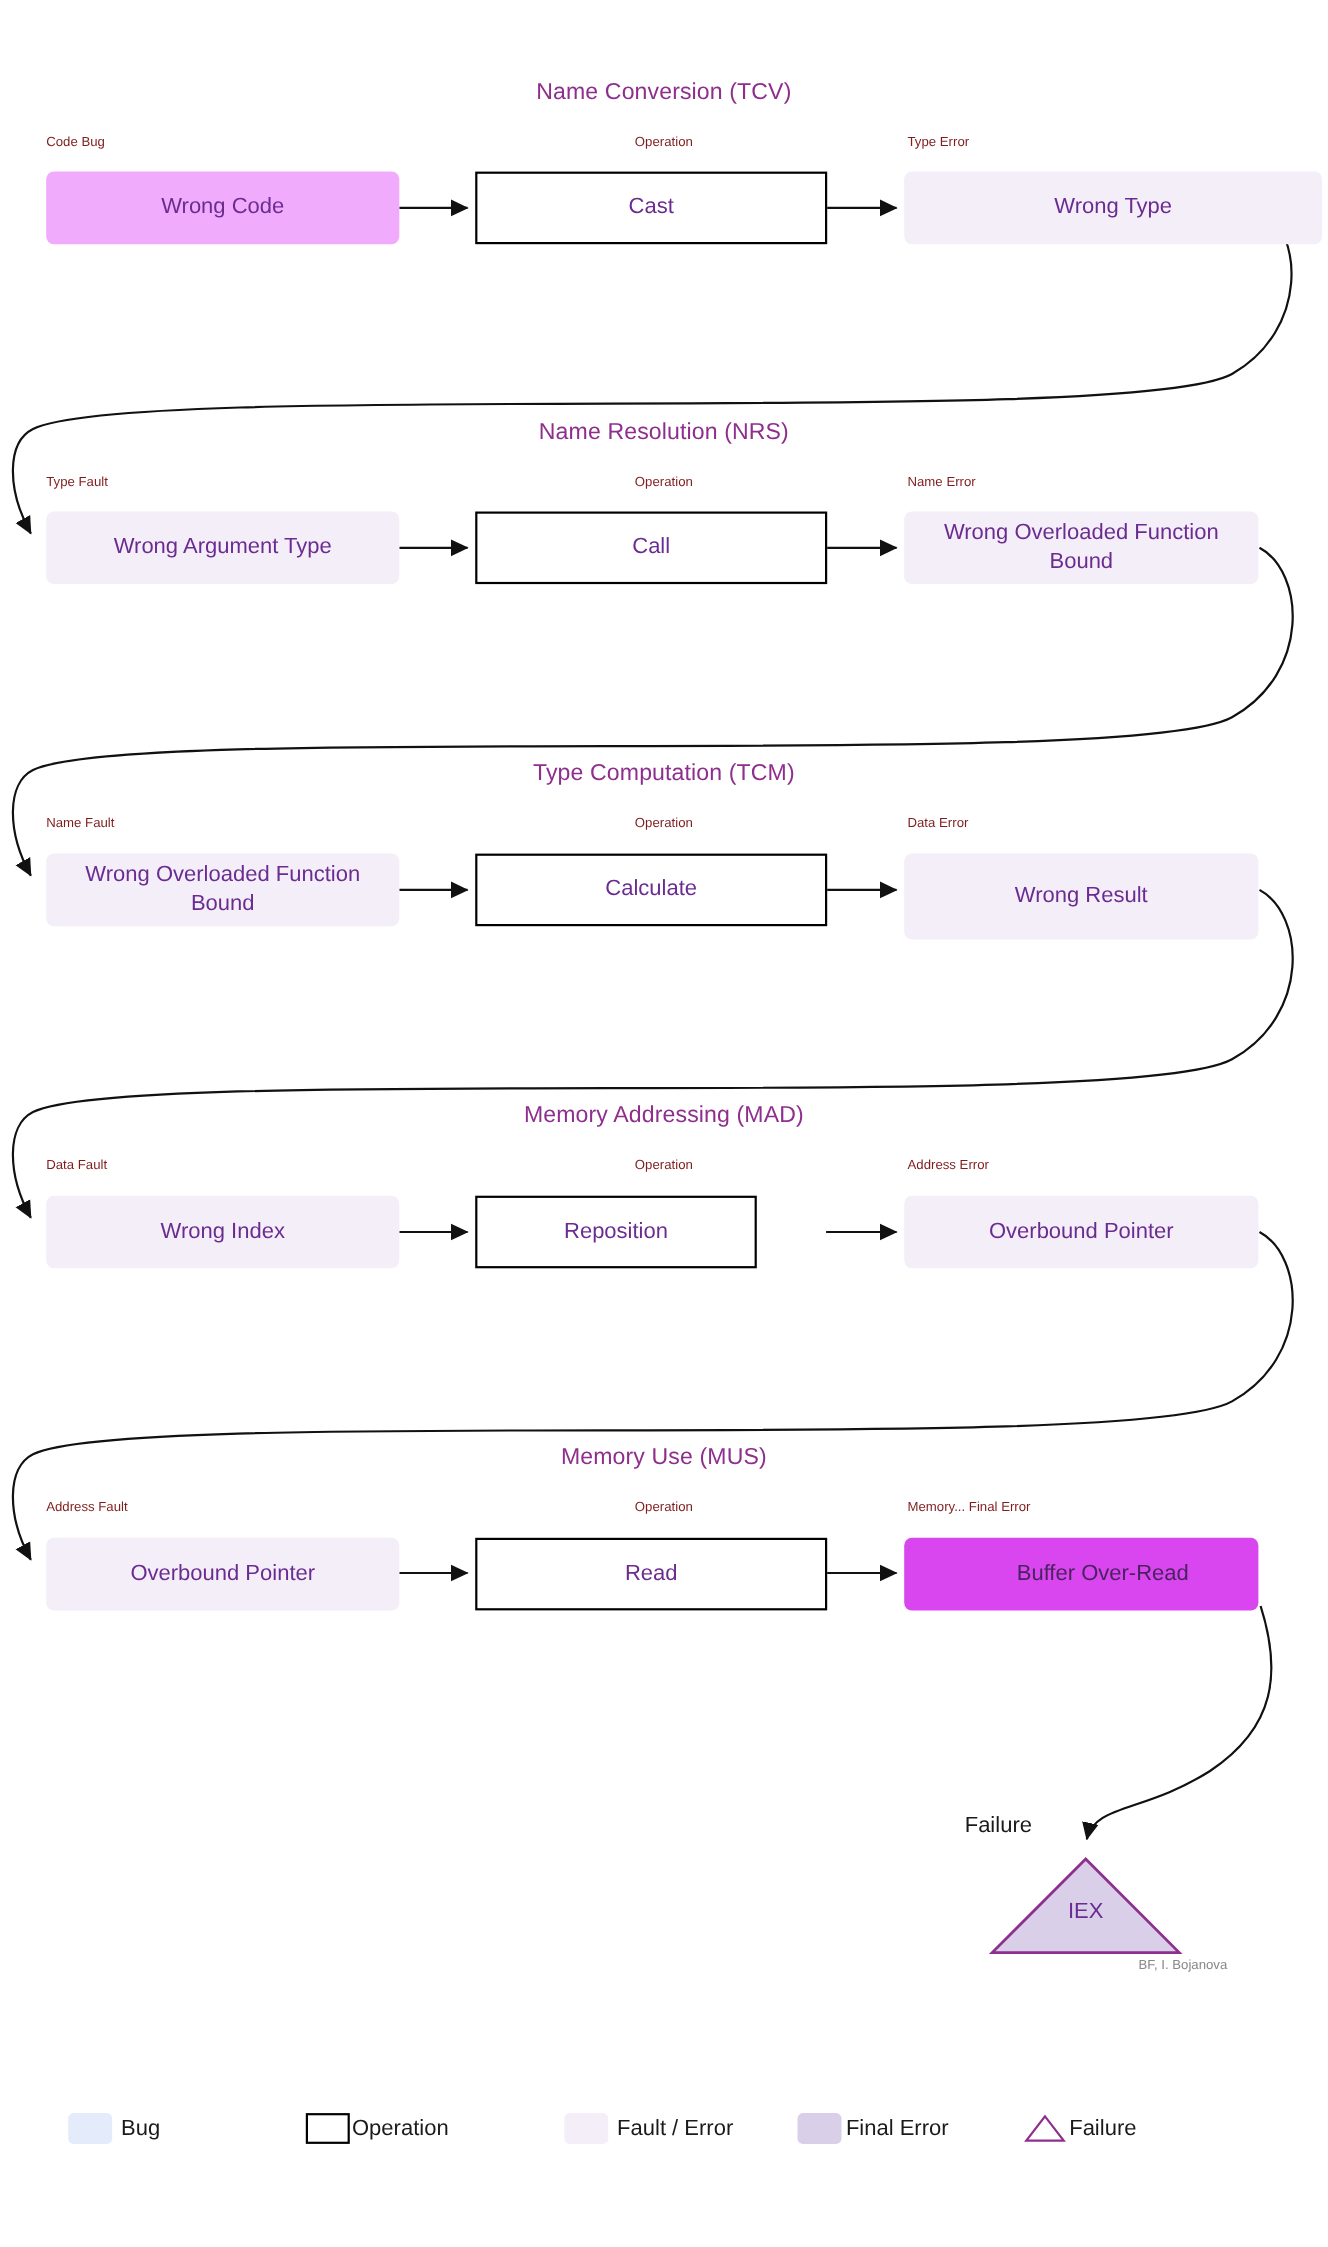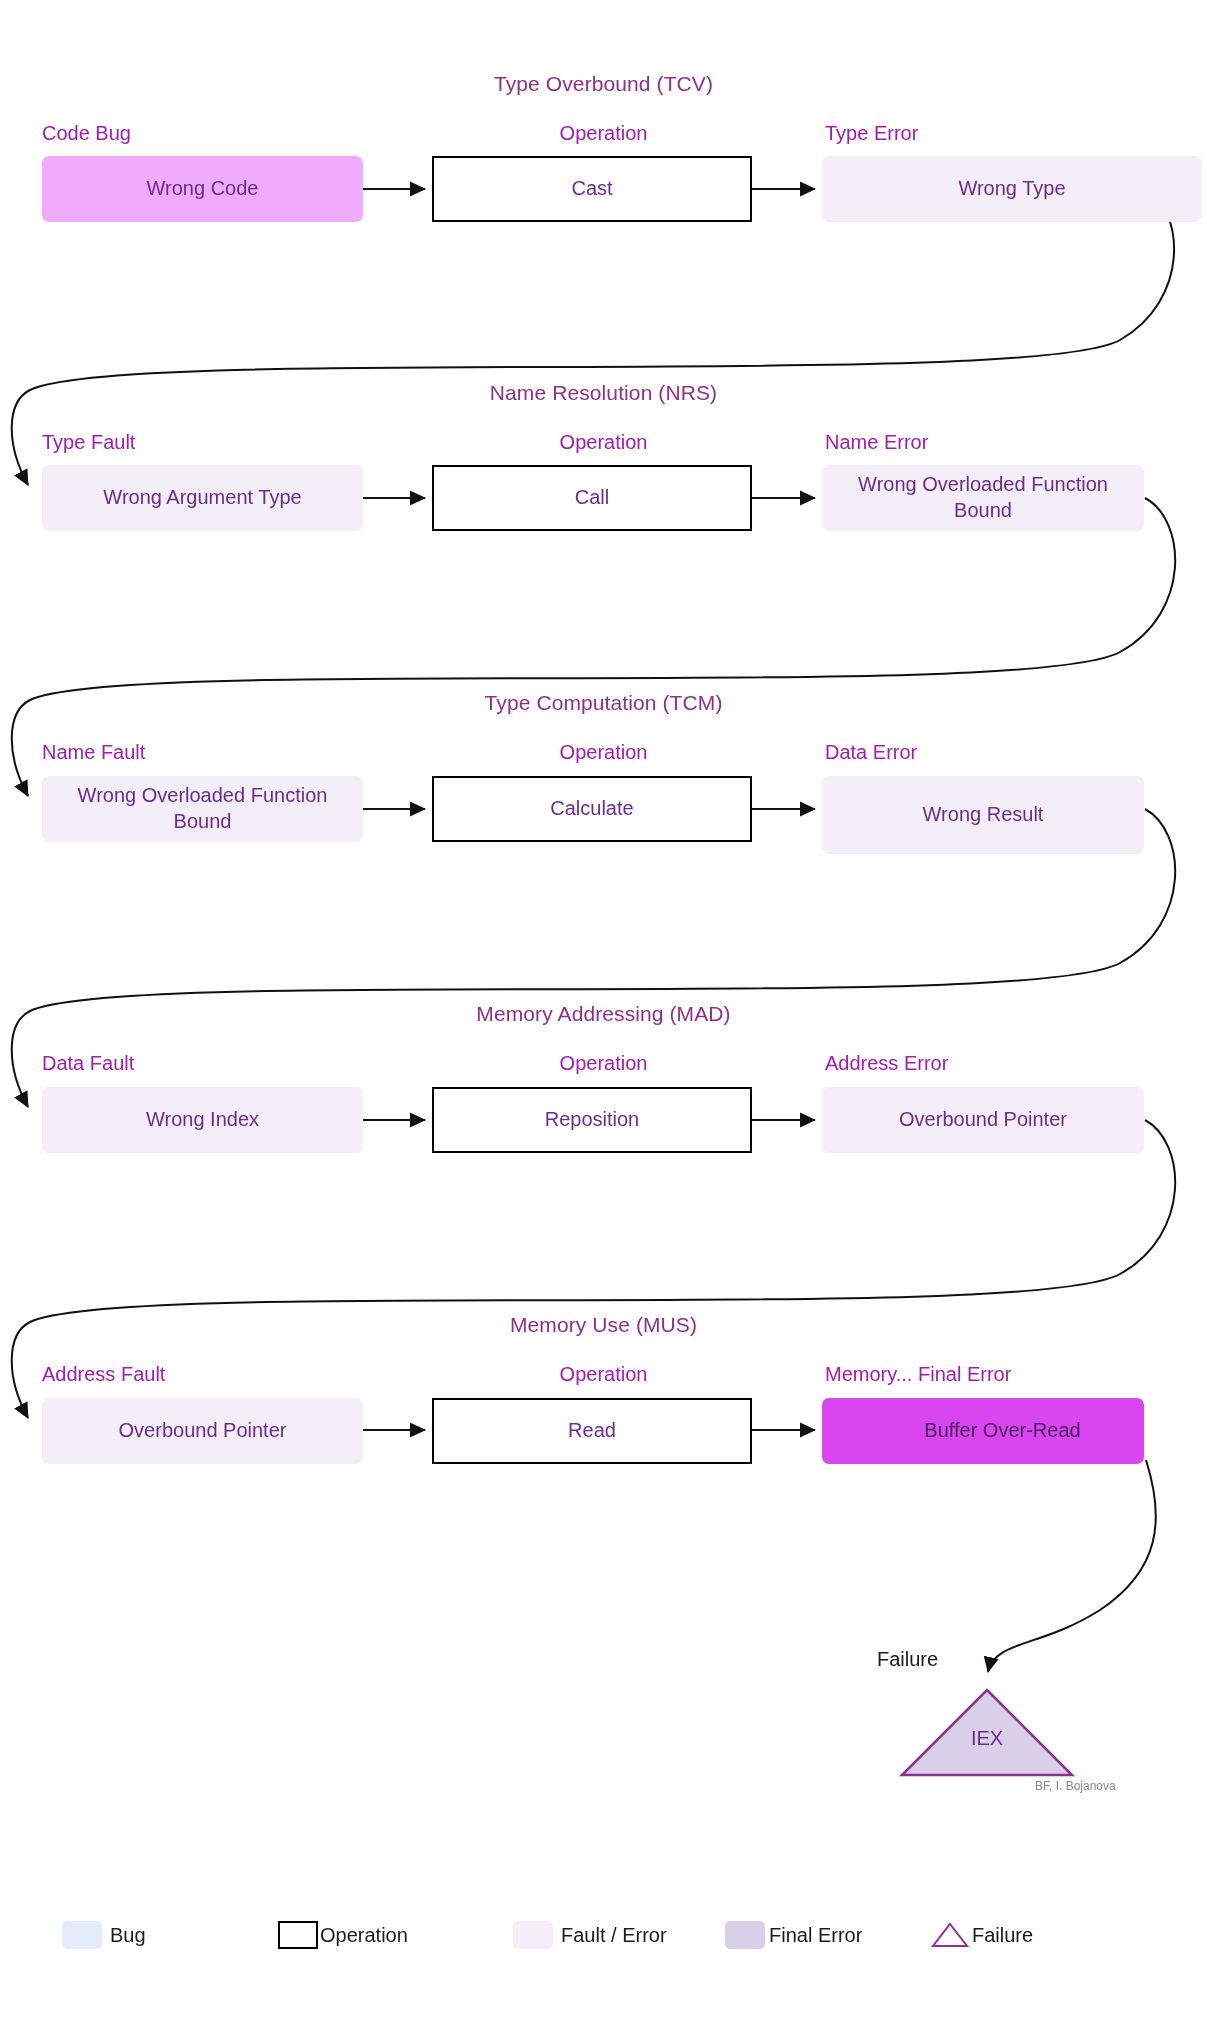--- a/index.html
+++ b/index.html
@@ -35,22 +35,22 @@
   .stage-title {
     position: absolute;
     width: 1207px;
     text-align: center;
     color: #8e2f8e;
     font-size: 21px;
     letter-spacing: 0.1px;
   }
   .col-label {
     position: absolute;
-    font-size: 20px;
-    color: #a21caf;
+    font-size: 12px;
+    color: #7f1d1d;
     white-space: nowrap;
   }
   .node {
     position: absolute;
     box-sizing: border-box;
     display: flex;
     align-items: center;
     justify-content: center;
     text-align: center;
     font-size: 20px;
@@ -161,21 +161,21 @@
 
     <path d="M363,1430 L425,1430" stroke="#111111" stroke-width="2" fill="none" marker-end="url(#ah)"></path>
     <path d="M751,1430 L815,1430" stroke="#111111" stroke-width="2" fill="none" marker-end="url(#ah)"></path>
 
     <path d="M1146,1460 C1165,1520 1160,1570 1100,1610 C1040,1648 995,1640 988,1672" stroke="#111111" stroke-width="2" fill="none" marker-end="url(#ah)"></path>
 
     <polygon points="987,1690 1072,1775 902,1775" fill="#d9cfe8" stroke="#8e2f8e" stroke-width="2.5"></polygon>
   </svg>
 
   <div class="stage" style="top:0;">
-    <div class="stage-title" style="top:72px;">Type Overbound (TCV)</div>
+    <div class="stage-title" style="top:72px;">Name Conversion (TCV)</div>
     <div class="col-label" style="left:42px; top:122px;">Code Bug</div>
     <div class="col-label" style="left:0; top:122px; width:1207px; text-align:center;">Operation</div>
     <div class="col-label" style="left:825px; top:122px;">Type Error</div>
     <div class="node node-bug" style="left:42px; top:156px; width:321px; height:66px;">Wrong Code</div>
     <div class="node node-op" style="left:432px; top:156px; width:320px; height:66px;">Cast</div>
     <div class="node node-fe" style="left:822px; top:156px; width:380px; height:66px;">Wrong Type</div>
   </div>
 
   <div class="stage" style="top:0;">
     <div class="stage-title" style="top:381px;">Name Resolution (NRS)</div>
@@ -196,21 +196,21 @@
     <div class="node node-op" style="left:432px; top:776px; width:320px; height:66px;">Calculate</div>
     <div class="node node-fe" style="left:822px; top:776px; width:322px; height:78px;">Wrong Result</div>
   </div>
 
   <div class="stage" style="top:0;">
     <div class="stage-title" style="top:1002px;">Memory Addressing (MAD)</div>
     <div class="col-label" style="left:42px; top:1052px;">Data Fault</div>
     <div class="col-label" style="left:0; top:1052px; width:1207px; text-align:center;">Operation</div>
     <div class="col-label" style="left:825px; top:1052px;">Address Error</div>
     <div class="node node-fe" style="left:42px; top:1087px; width:321px; height:66px;">Wrong Index</div>
-    <div class="node node-op" style="left:432px; top:1087px; width:320px; height:66px;">Reposition</div>
+    <div class="node node-op" style="left:432px; top:1087px; width:256px; height:66px;">Reposition</div>
     <div class="node node-fe" style="left:822px; top:1087px; width:322px; height:66px;">Overbound Pointer</div>
   </div>
 
   <div class="stage" style="top:0;">
     <div class="stage-title" style="top:1313px;">Memory Use (MUS)</div>
     <div class="col-label" style="left:42px; top:1363px;">Address Fault</div>
     <div class="col-label" style="left:0; top:1363px; width:1207px; text-align:center;">Operation</div>
     <div class="col-label" style="left:825px; top:1363px;">Memory... Final Error</div>
     <div class="node node-fe" style="left:42px; top:1398px; width:321px; height:66px;">Overbound Pointer</div>
     <div class="node node-op" style="left:432px; top:1398px; width:320px; height:66px;">Read</div>

